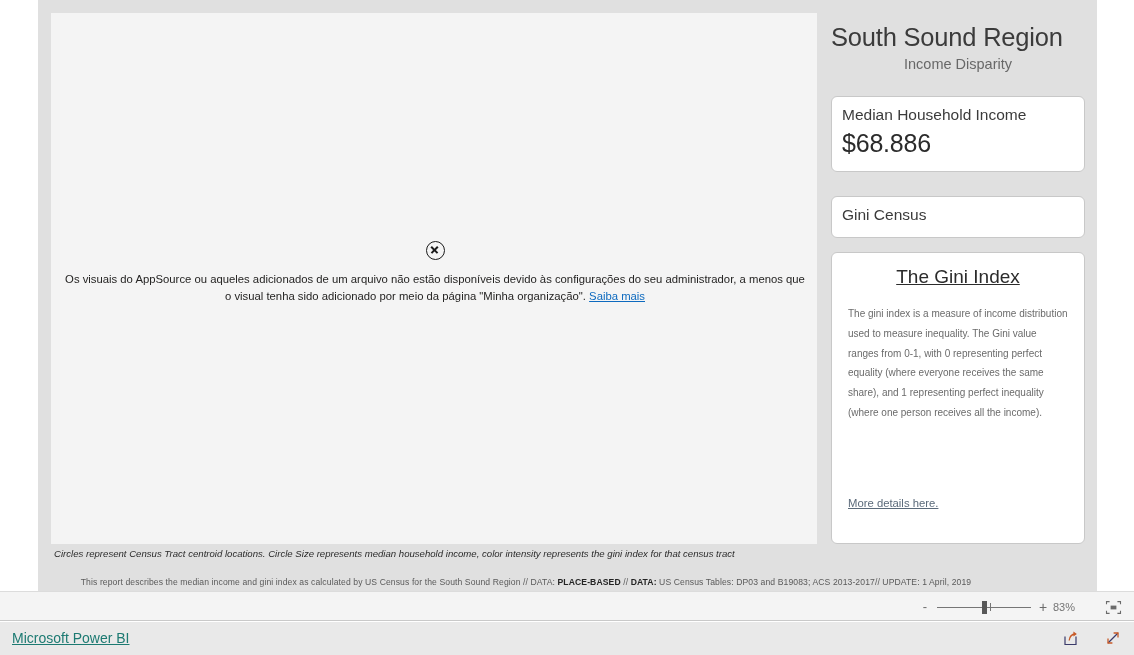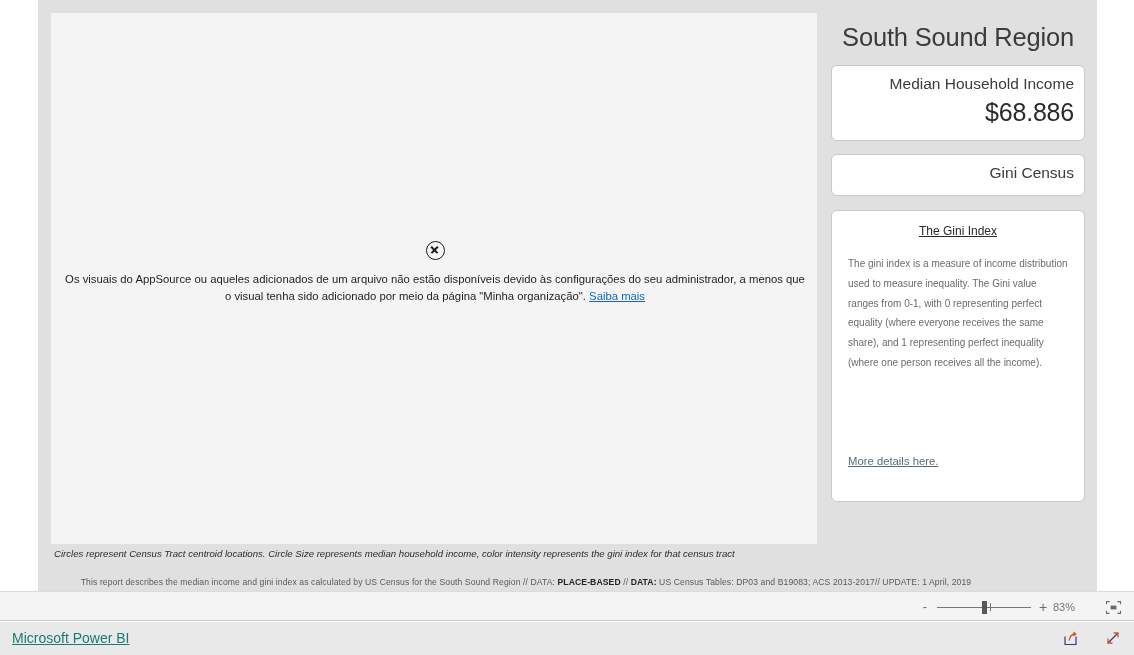--- a/index.html
+++ b/index.html
@@ -106,40 +106,40 @@
 
   
   .side-panel {
     position: absolute;
     left: 793px;
     top: 13px;
     width: 254px;
     height: 531px;
   }
   .panel-title {
-    text-align: center;
+    text-align: left;
     font-size: 25.5px;
     color: #3b3b3b;
     letter-spacing: -0.2px;
     margin-top: 10px;
   }
   .panel-subtitle {
     text-align: center;
     font-size: 14.5px;
     color: #686868;
     margin-top: 4px;
   }
 
   .card {
     background: #ffffff;
     border: 1px solid #c8c8c8;
     border-radius: 6px;
-    margin-top: 13px;
+    margin-top: 24px;
     padding: 8px 10px 12px 10px;
-    text-align: right;
+    text-align: left;
   }
   .card.kpi { padding: 9px 10px 13px 10px; }
   .kpi-label {
     font-size: 15.5px;
     color: #3b3b3b;
   }
   .kpi-value {
     font-size: 25px;
     color: #2b2b2b;
     margin-top: 5px;
@@ -148,21 +148,21 @@
 
   .card.text-card {
     margin-top: 14px;
     padding: 13px 16px 16px 16px;
     text-align: left;
     height: 292px;
     position: relative;
   }
   .text-card-heading {
     text-align: center;
-    font-size: 12px;
+    font-size: 19px;
     color: #2b2b2b;
     text-decoration: underline;
     margin-bottom: 16px;
   }
   .text-card-body {
     font-size: 10px;
     line-height: 19.8px;
     color: #6b6b6b;
   }
   .text-card-link {
@@ -295,20 +295,21 @@
       </div>
     </div>
 
     <div class="visual-caption">Circles represent Census Tract centroid locations. Circle Size represents median household income, color intensity represents the gini index for that census tract</div>
 
     <div class="report-footnote"><span>This report describes the median income and gini index as calculated by US Census for the South Sound Region // DATA: </span><b>PLACE-BASED</b><span> // </span><b>DATA:</b><span> US Census Tables: DP03 and B19083; ACS 2013-2017// UPDATE: 1 April, 2019</span></div>
 
     <div class="side-panel">
 
       <div class="panel-title">South Sound Region</div>
+      <div class="panel-subtitle">Income Disparity</div>
 
       <div class="card kpi">
         <div class="kpi-label">Median Household Income</div>
         <div class="kpi-value">$68.886</div>
       </div>
 
       <div class="card kpi">
         <div class="kpi-label">Gini Census</div>
       </div>
 

